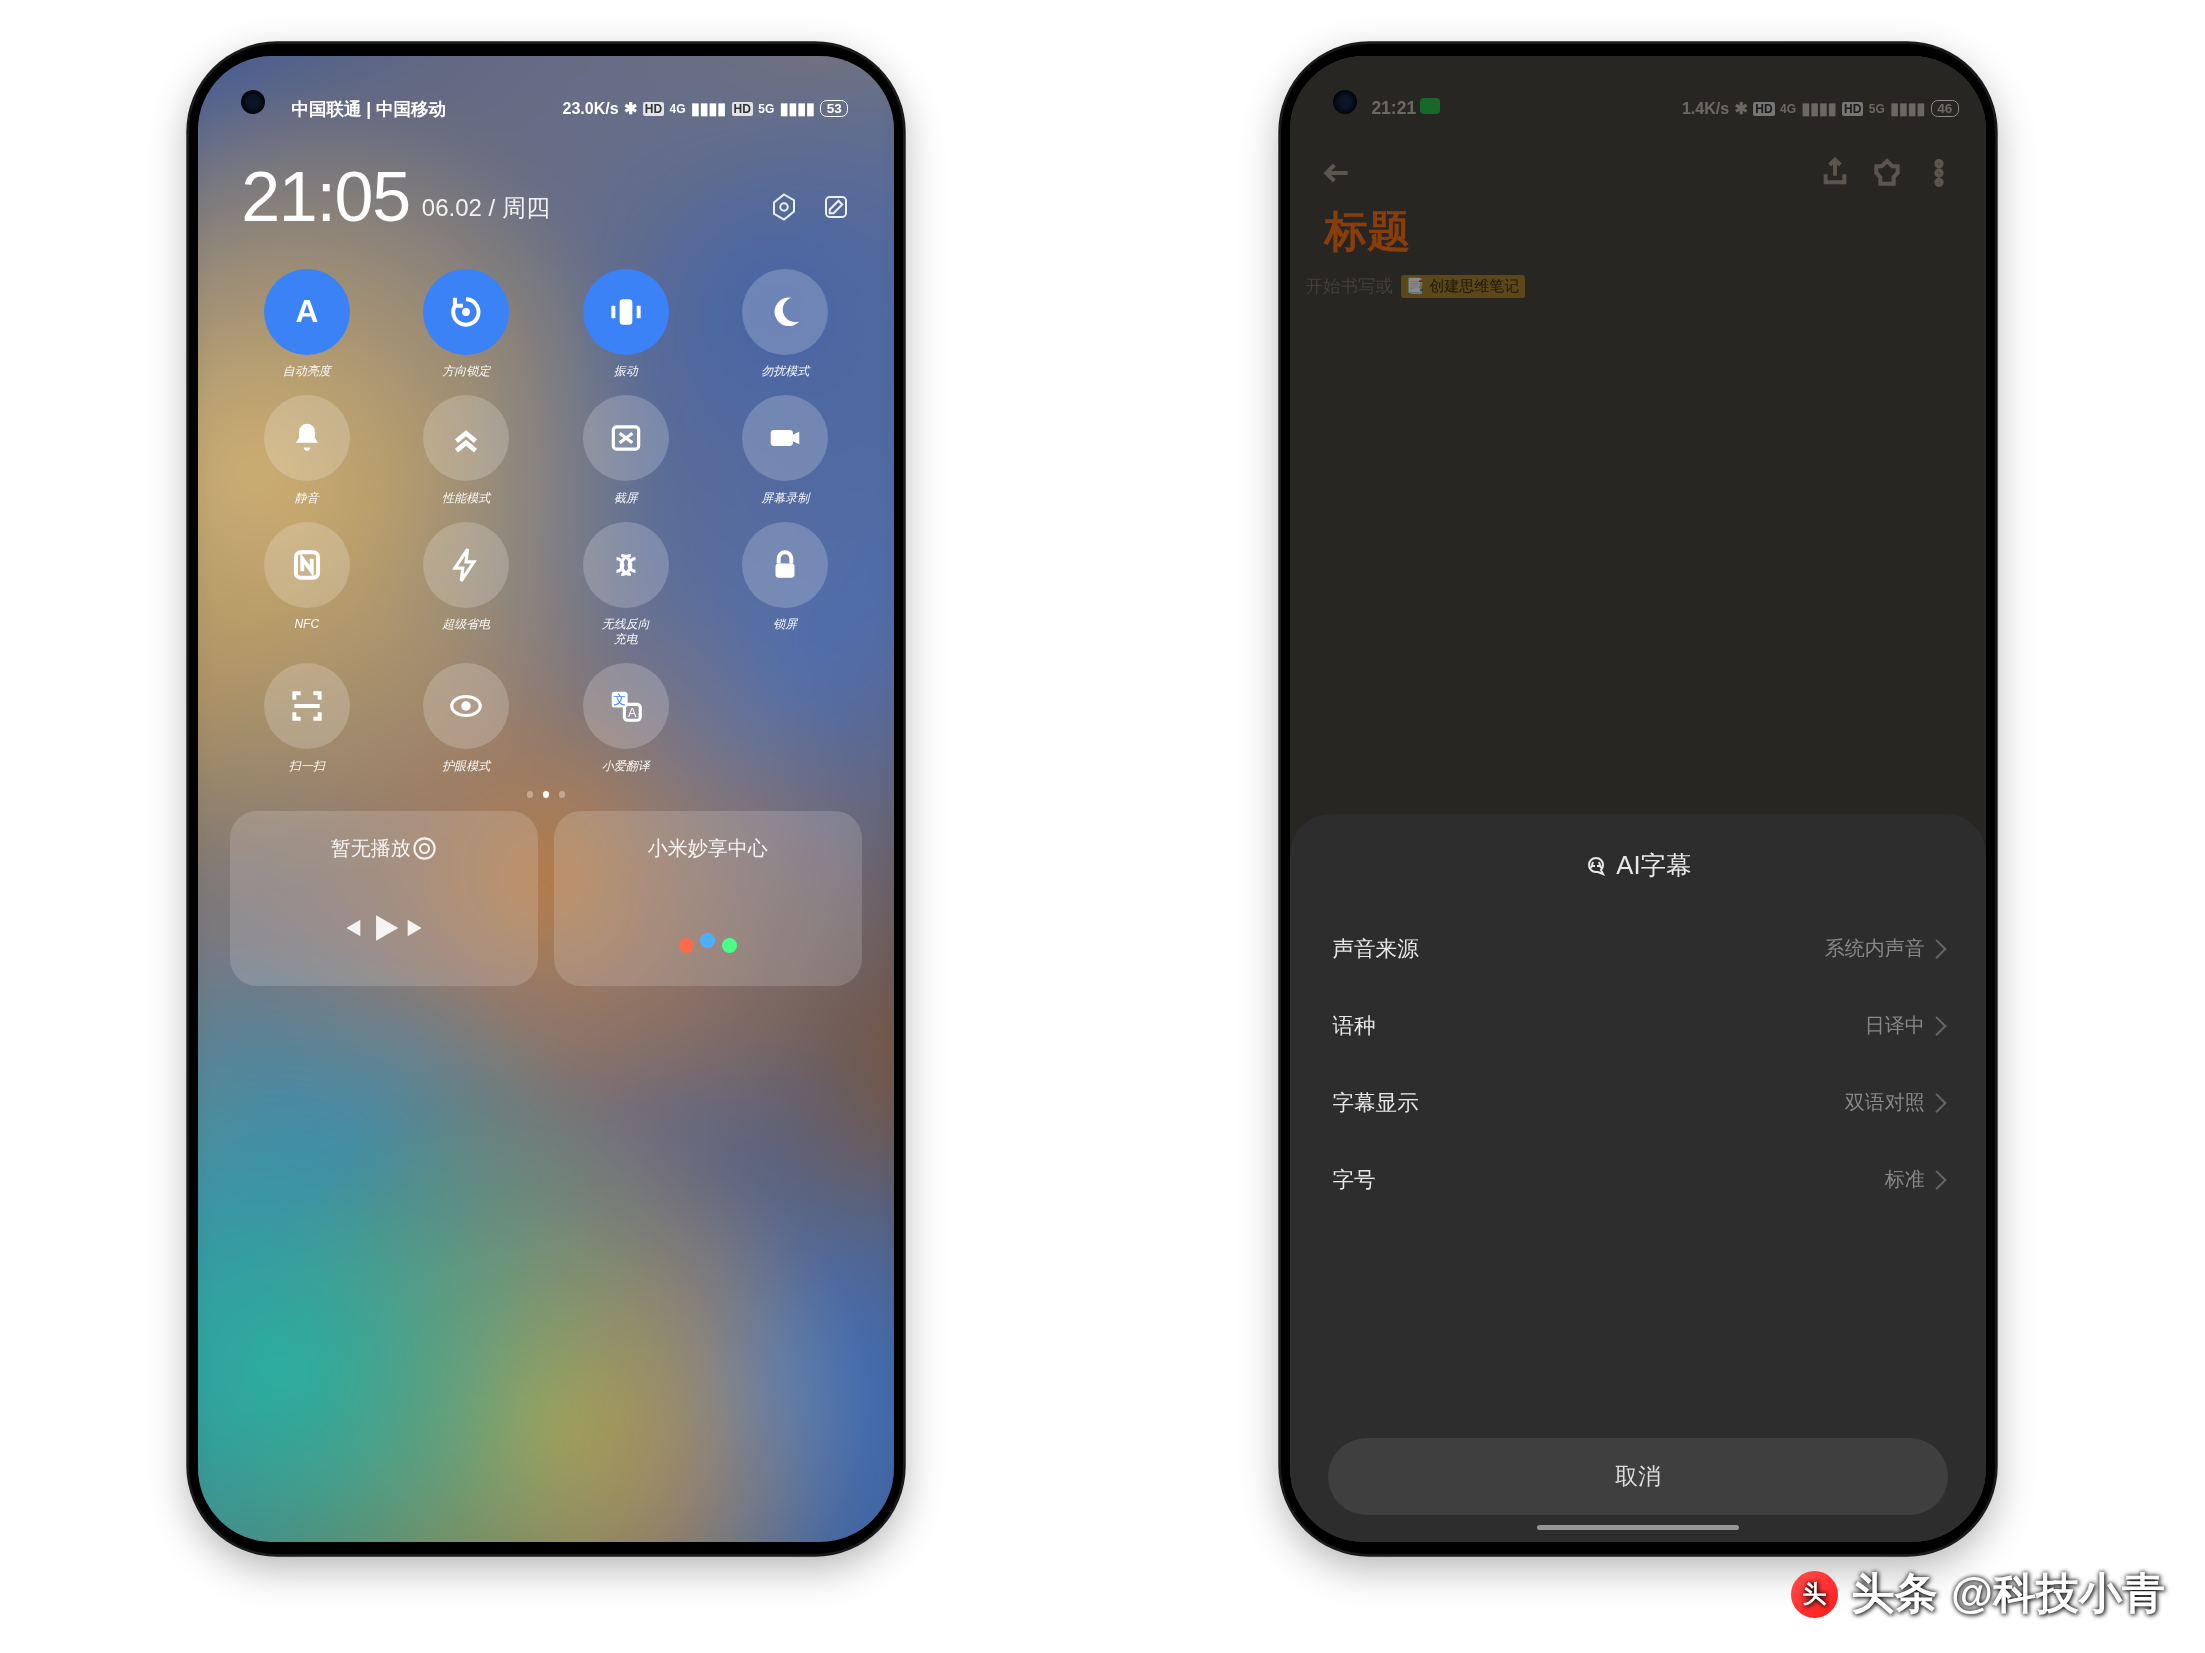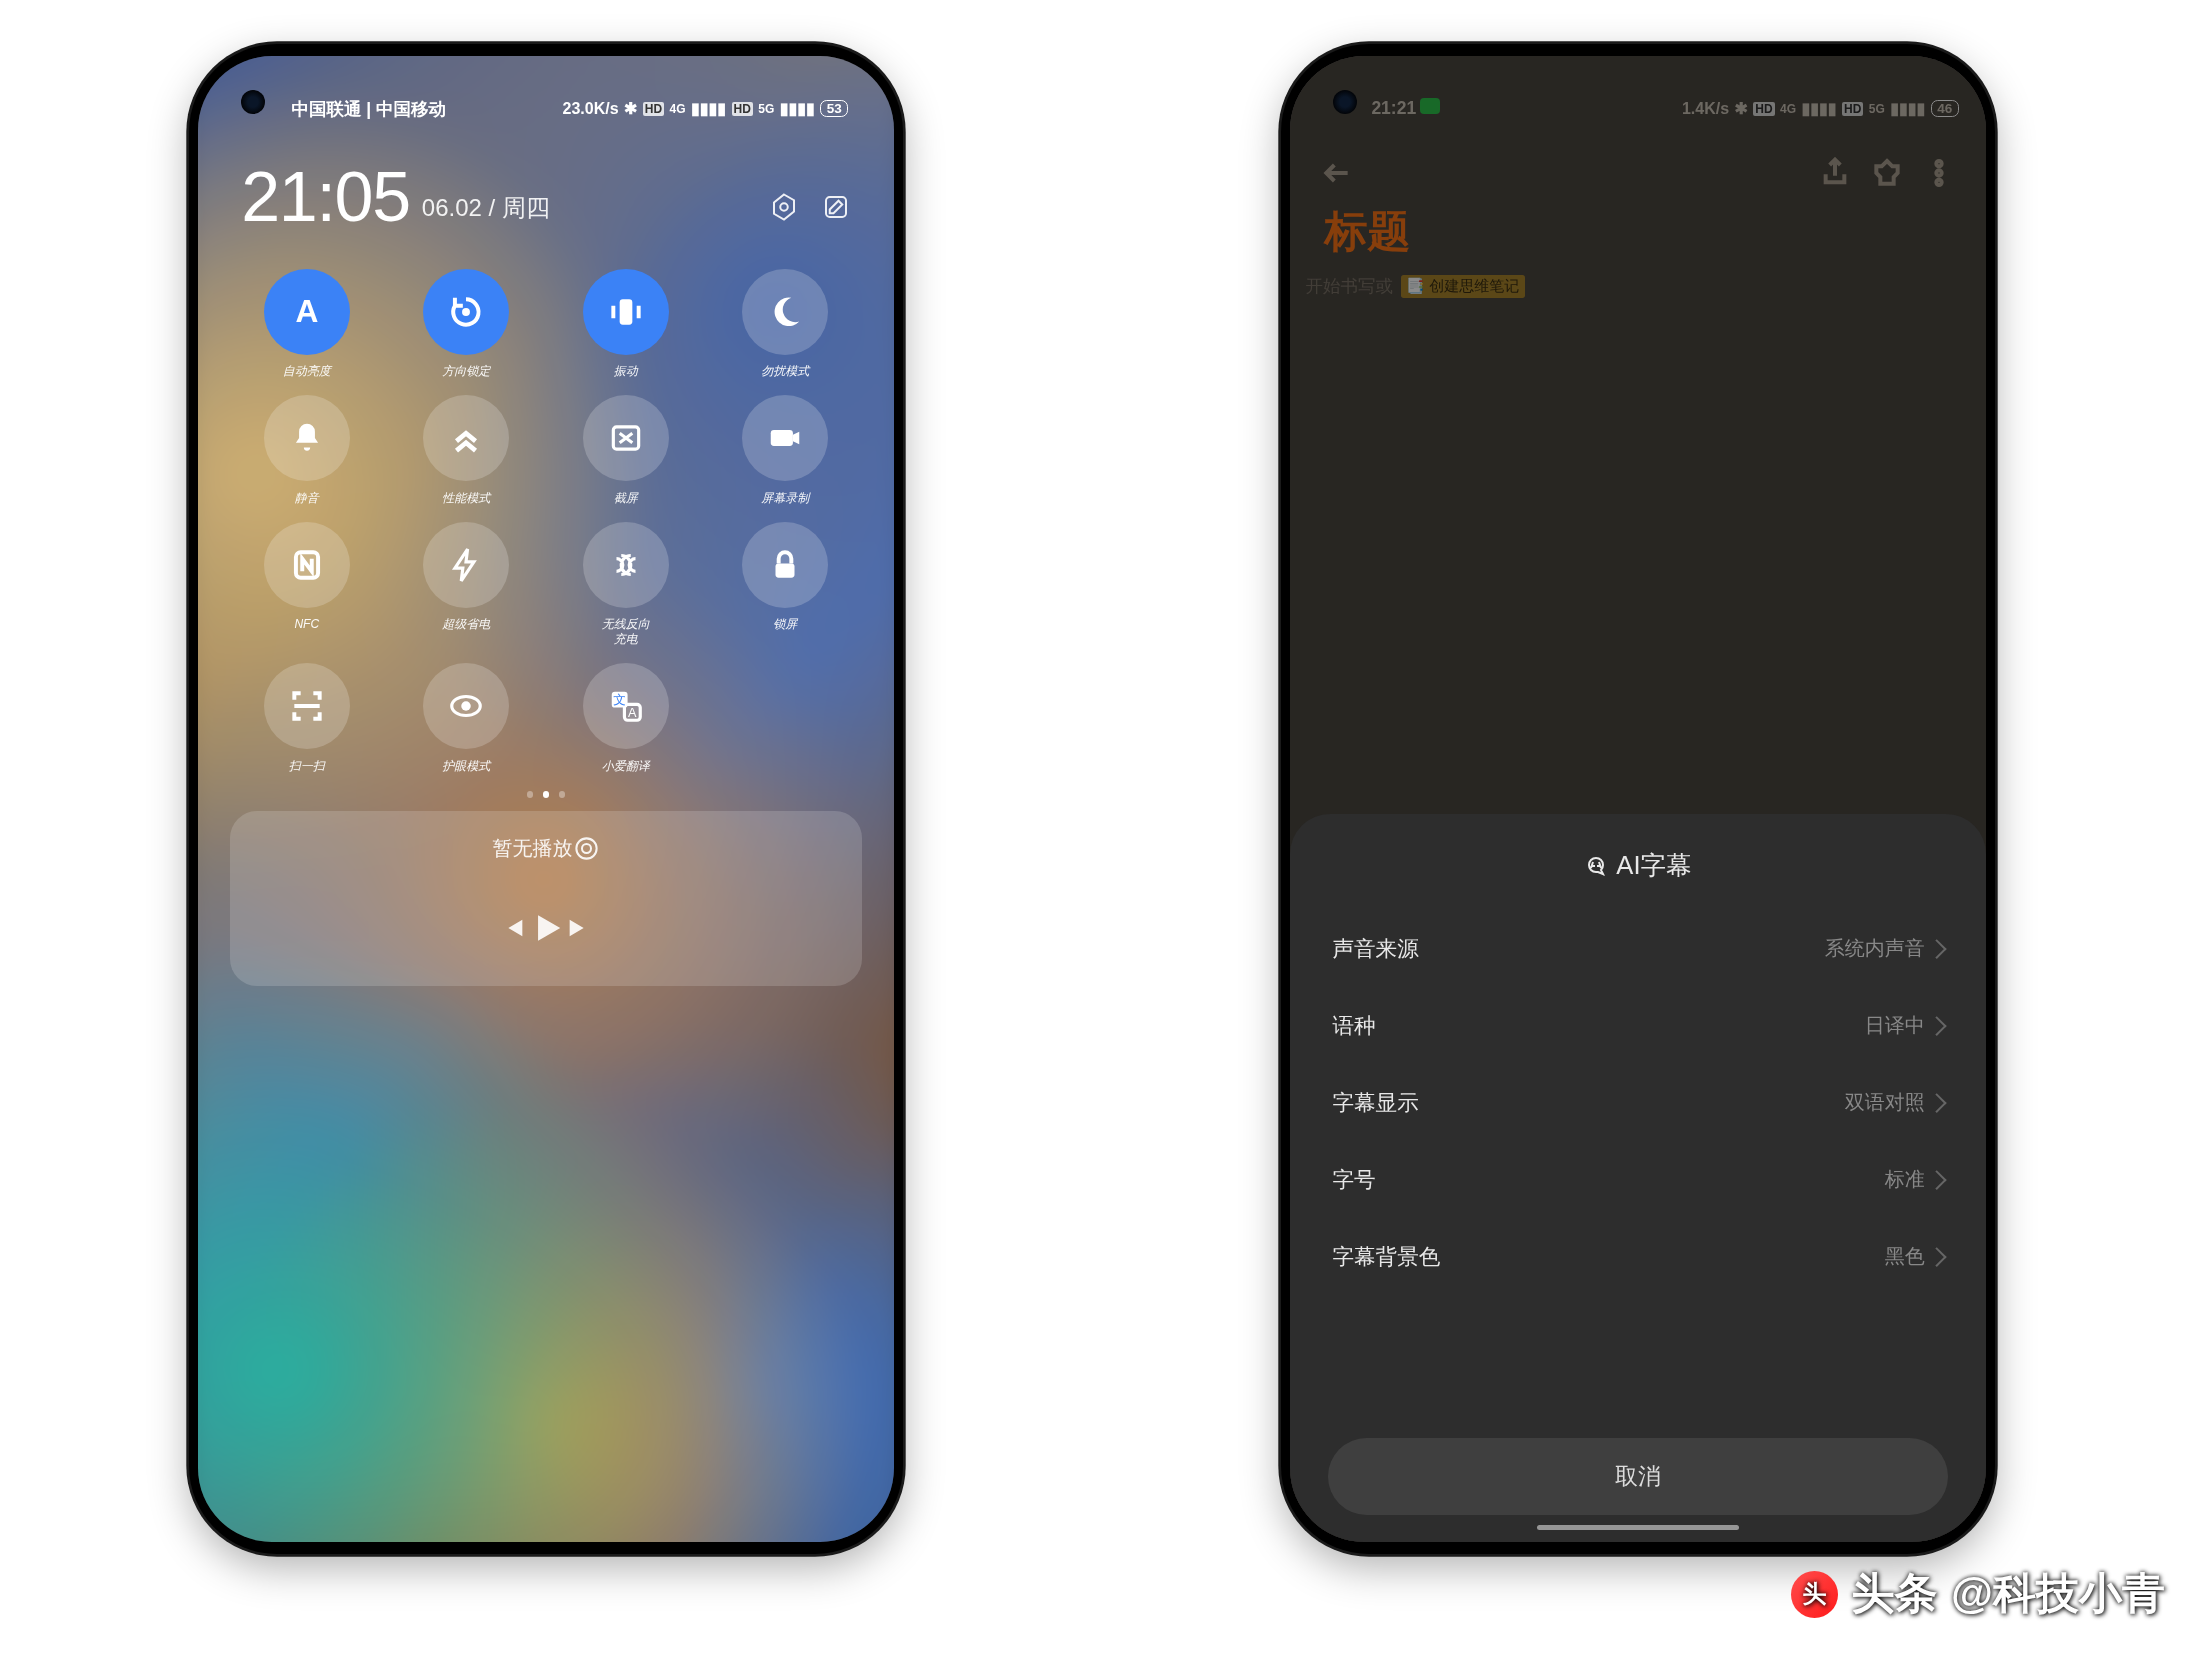--- a/index.html
+++ b/index.html
@@ -262,20 +262,30 @@
                 <path d="M6 5v14M20 5l-12 7 12 7z"></path>
               </svg>
             <svg class="play" viewBox="0 0 24 24">
                 <path d="M7 4l14 8-14 8z"></path>
               </svg>
             <svg viewBox="0 0 24 24">
                 <path d="M18 5v14M4 5l12 7-12 7z"></path>
               </svg>
           </div>
         </div>
+        <div class="card">
+          <div class="card-head">
+            <span>小米妙享中心</span>
+          </div>
+          <div class="share-dots">
+            <span style="background:#ff6b4a"></span>
+            <span style="background:#4ab0ff;margin-top:-9.4px"></span>
+            <span style="background:#4aff88"></span>
+          </div>
+        </div>
       </div>
     </div>
   </div>
 </div>
 
 <div class="phone right">
 
   <div class="screen">
     <div class="note-bg"></div>
     <div class="camera"></div>
@@ -335,24 +345,20 @@
             <span class="val">日译中<span class="chev"></span></span>
           </div>
           <div class="srow">
             <span>字幕显示</span>
             <span class="val">双语对照<span class="chev"></span></span>
           </div>
           <div class="srow">
             <span>字号</span>
             <span class="val">标准<span class="chev"></span></span>
           </div>
-          <div class="srow">
-            <span>字幕背景色</span>
-            <span class="val">黑色<span class="chev"></span></span>
-          </div>
         </div>
       <div class="cancel-btn">取消</div>
     </div>
     <div class="home-ind"></div>
   </div>
 </div>
 
 <div class="watermark">
   <span class="wm-logo">头</span>
   <span>头条</span>

